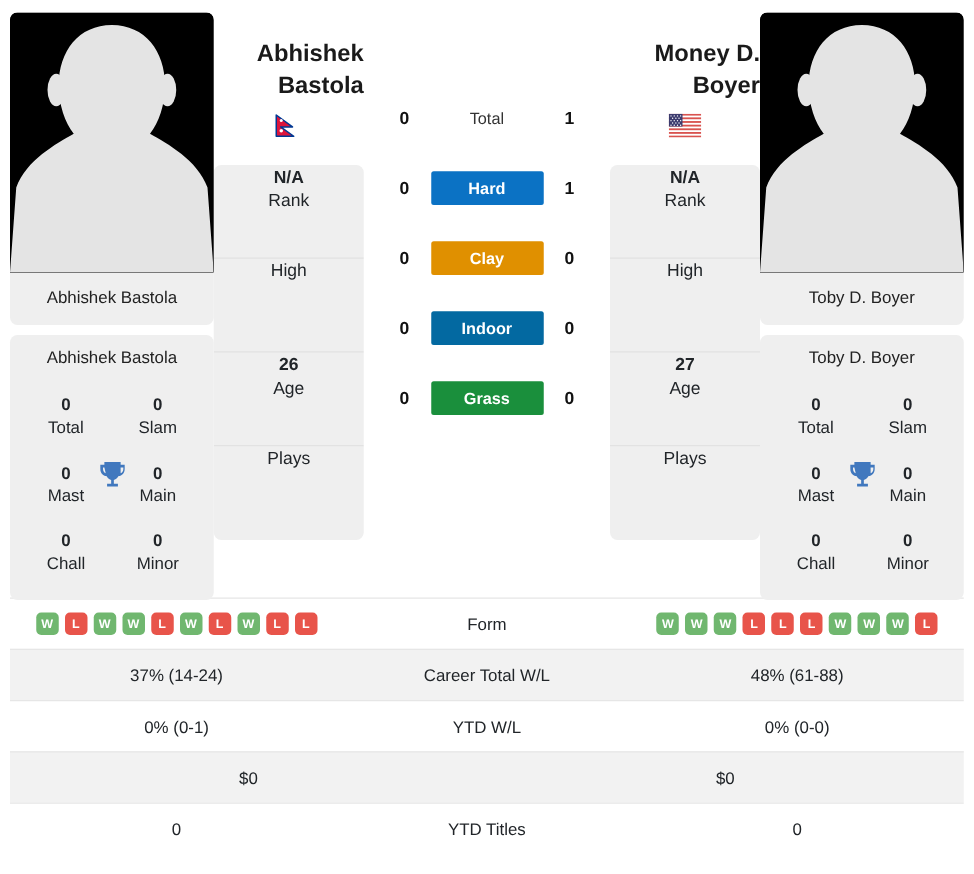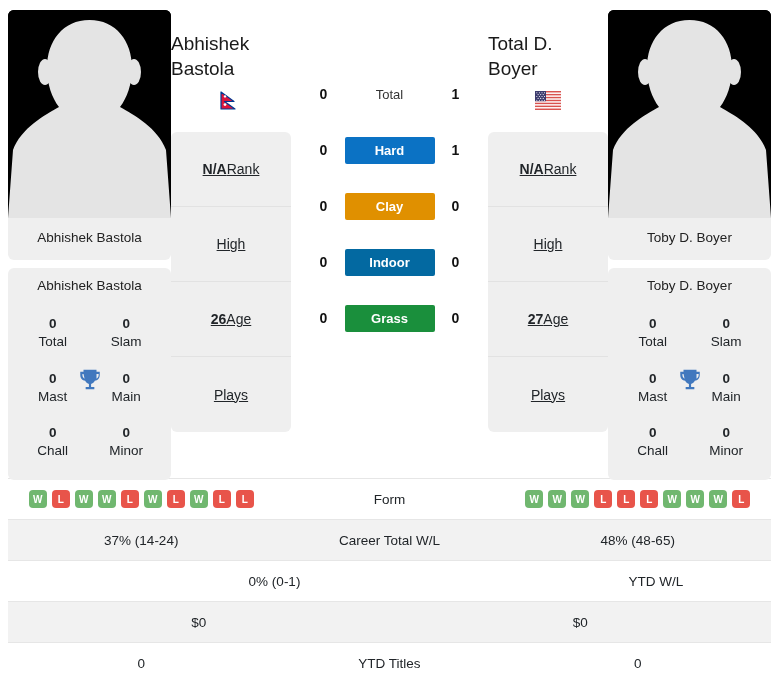--- a/index.html
+++ b/index.html
@@ -71,42 +71,41 @@
   .trophy-icon {
     position: absolute;
     left: 50%; top: 50%;
     transform: translate(-50%, -48%);
     width: 26px; height: 26px;
   }
 
   
   .name-col { width: 120px; flex: 0 0 120px; padding-top: 22px; }
   .pname {
-    text-align: left;
+    text-align: right;
     font-size: 19px;
-    font-weight: normal;
+    font-weight: bold;
     line-height: 1.3;
     color: #1a1a1a;
   }
   .flag-wrap { display: flex; justify-content: center; padding-top: 10px; }
   .flag { width: 26px; height: 19px; display: block; }
 
   .info-card {
     background: #efefef;
     border-radius: 6px;
     margin-top: 22px;
     overflow: hidden;
   }
   .info-row {
     height: 75px;
-    display: flex; flex-direction: row;
-    align-items: center; justify-content: center;
+    display: flex; flex-direction: column;
+    align-items: center; 
     border-bottom: 1px solid #e2e2e2;
     line-height: 1.3;
-    text-decoration: underline;
   }
   .info-row:last-child { border-bottom: none; }
   .info-val { font-size: 14px; font-weight: bold; color: #212529; }
   .info-lbl { font-size: 14px; color: #212529; }
   .info-lbl.solo { font-weight: normal; }
 
   
   .surf-col {
     flex: 1 1 auto;
     padding-top: 56px;
@@ -284,21 +283,21 @@
       </div>
       <div class="surf-row">
         <div class="surf-score">0</div>
         <div class="surf-badge" style="background:#1A8F3C">Grass</div>
         <div class="surf-score">0</div>
       </div>
     </div>
 
     <div class="name-col">
       <div class="pname">
-        <span>Total D.</span><br>
+        <span>Money D.</span><br>
         <span>Boyer</span>
       </div>
       <div class="flag-wrap">
         <svg class="flag" viewBox="0 0 26 19">
           <rect width="26" height="19" fill="#fff"></rect>
           <g fill="#d9534f">
             <rect y="0" width="26" height="1.46"></rect>
               <rect y="2.92" width="26" height="1.46"></rect>
             <rect y="5.84" width="26" height="1.46"></rect>
               <rect y="8.76" width="26" height="1.46"></rect>
@@ -429,26 +428,27 @@
             <div class="fb w">W</div>
             <div class="fb w">W</div>
             <div class="fb l">L</div>
           </div>
       </div>
     </div>
 
     <div class="srow alt">
       <div class="scell">37% (14-24)</div>
       <div class="scell mid">Career Total W/L</div>
-      <div class="scell">48% (48-65)</div>
+      <div class="scell">48% (61-88)</div>
     </div>
 
     <div class="srow">
       <div class="scell">0% (0-1)</div>
       <div class="scell mid">YTD W/L</div>
+      <div class="scell">0% (0-0)</div>
     </div>
 
     <div class="srow alt">
       <div class="scell">$0</div>
       <div class="scell">$0</div>
     </div>
 
     <div class="srow">
       <div class="scell">0</div>
       <div class="scell mid">YTD Titles</div>

